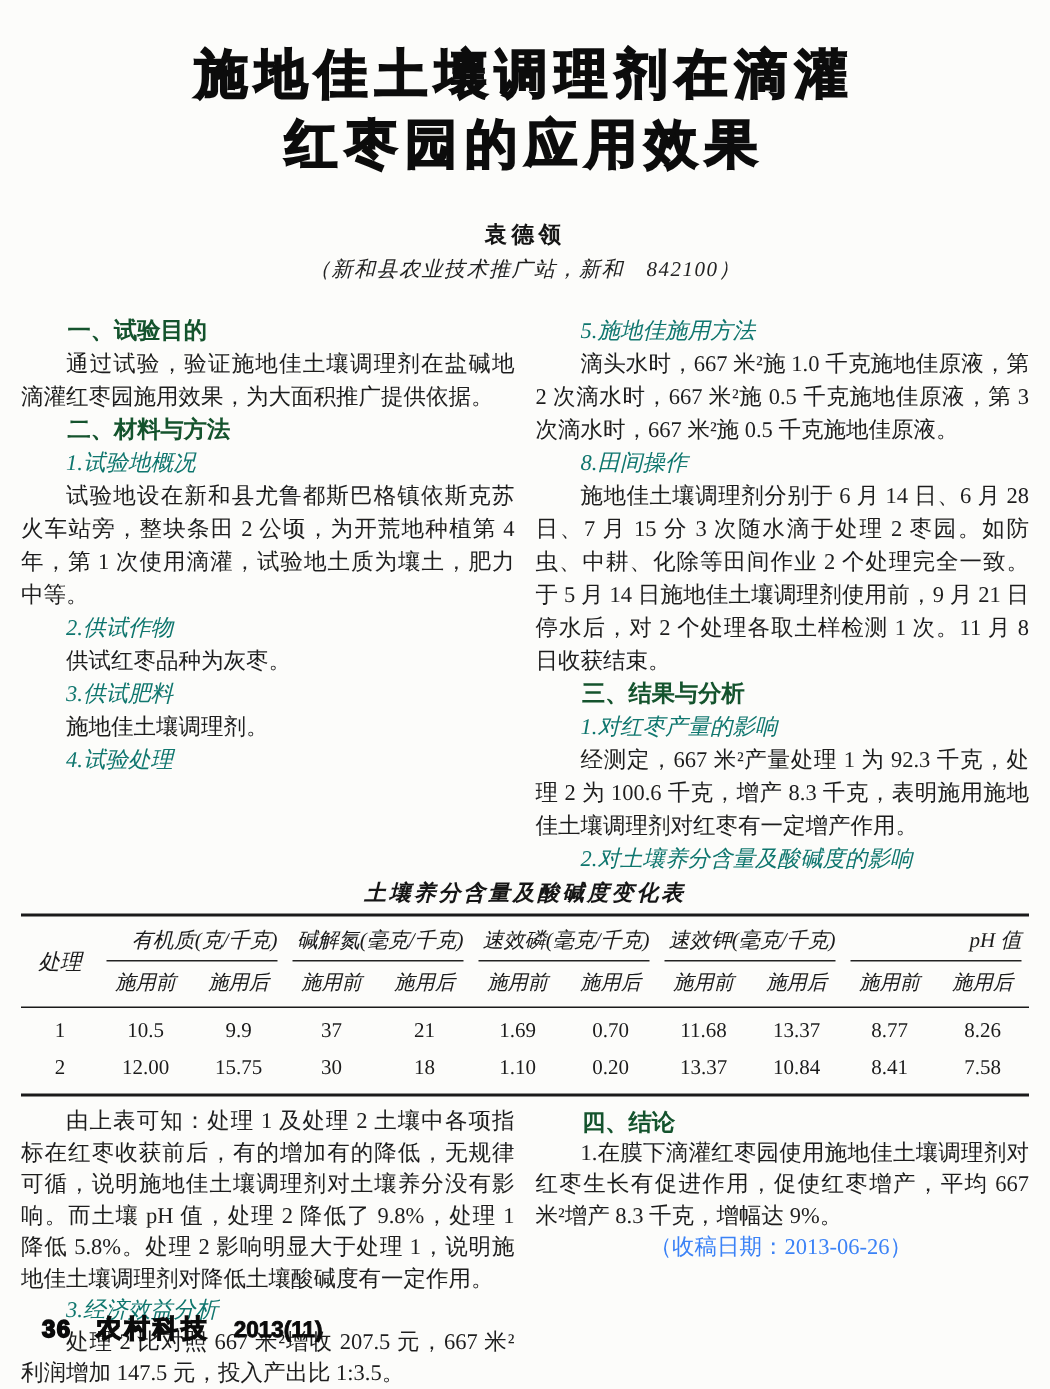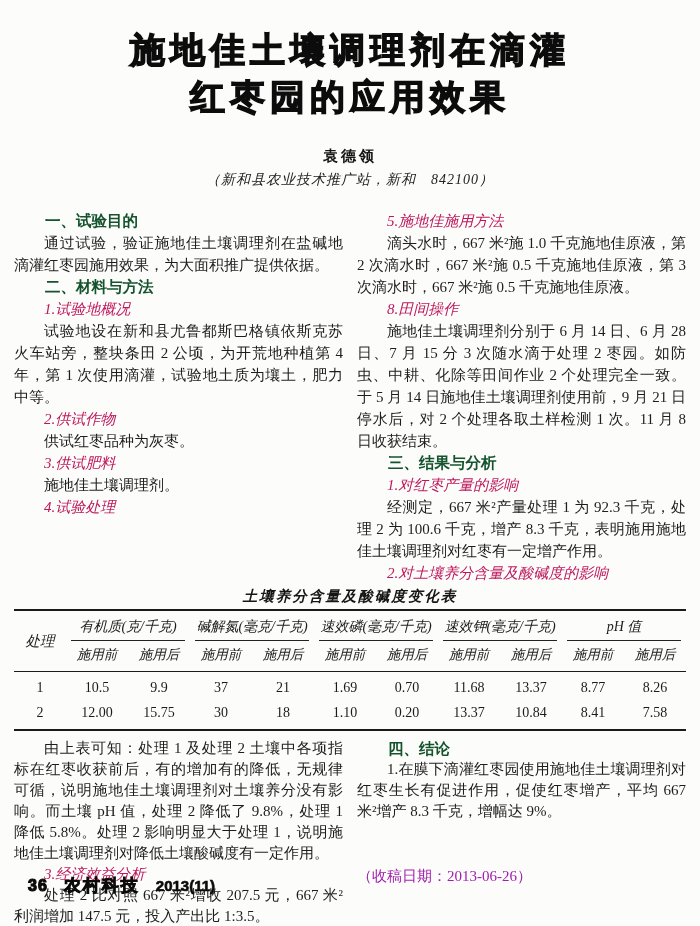--- a/index.html
+++ b/index.html
@@ -61,37 +61,36 @@
     font-size: 15.5px;
     line-height: 22px;
     text-indent: 2em;
     color: #14532d;
   }
   .col .sh {
     font-style: italic;
     font-size: 15px;
     line-height: 22px;
     text-indent: 2em;
-    color: #be185d;
+    color: #0f766e;
   }
   .col .p {
     font-size: 15px;
     line-height: 22px;
     text-indent: 2em;
     text-align: justify;
     color: #1d1d1d;
   }
   .cols.bottom .p, .cols.bottom .sh, .cols.bottom .h1 { line-height: 21px; }
   .col .date {
     font-size: 15px;
     line-height: 21px;
-    text-align: left;
+    text-align: center;
     padding-right: 2px;
-    color: #a21caf;
-    margin-top: 44px;
+    color: #3b82f6;
   }
   
   .table-wrap { padding: 0 14px; margin-top: 2px; font-family: Liberation Serif, serif; }
   .table-title {
     text-align: center;
     font-style: italic;
     font-weight: bold;
     font-size: 14.5px;
     line-height: 21px;
     letter-spacing: 2px;
@@ -120,20 +119,21 @@
   }
   tr.groups-row th.group { padding-top: 7px; }
   .glabel {
     display: block;
     margin: 0 5px;
     padding-bottom: 4px;
     border-bottom: 1px solid #222;
     font-style: italic;
     font-size: 14px;
     white-space: nowrap;
+    text-align: right;
   }
   tr.subs-row th {
     font-style: italic;
     font-size: 13.5px;
     padding: 5px 0 7px;
     border-bottom: 1.5px solid #1a1a1a;
   }
   .datatable tbody td {
     font-size: 14px;
     padding: 5px 0 4px;

